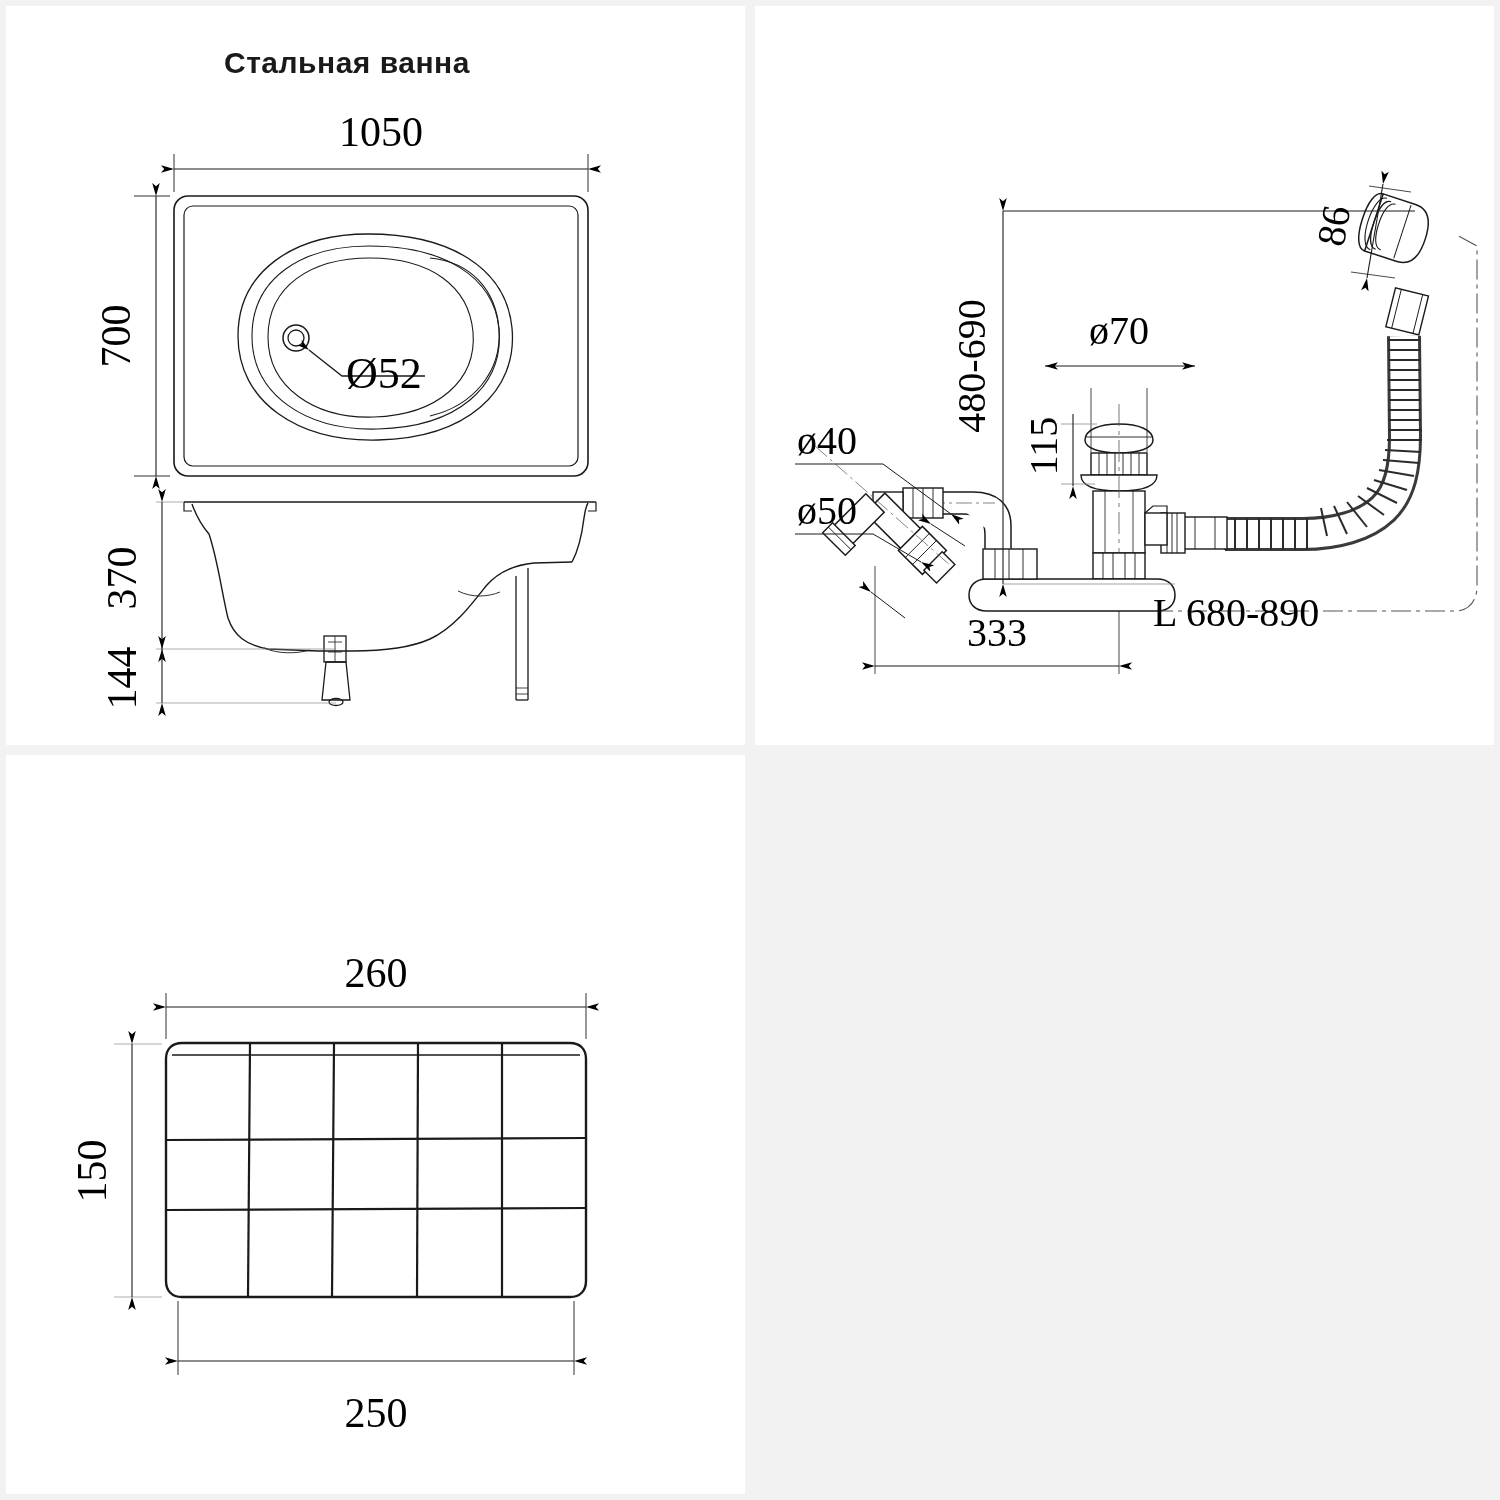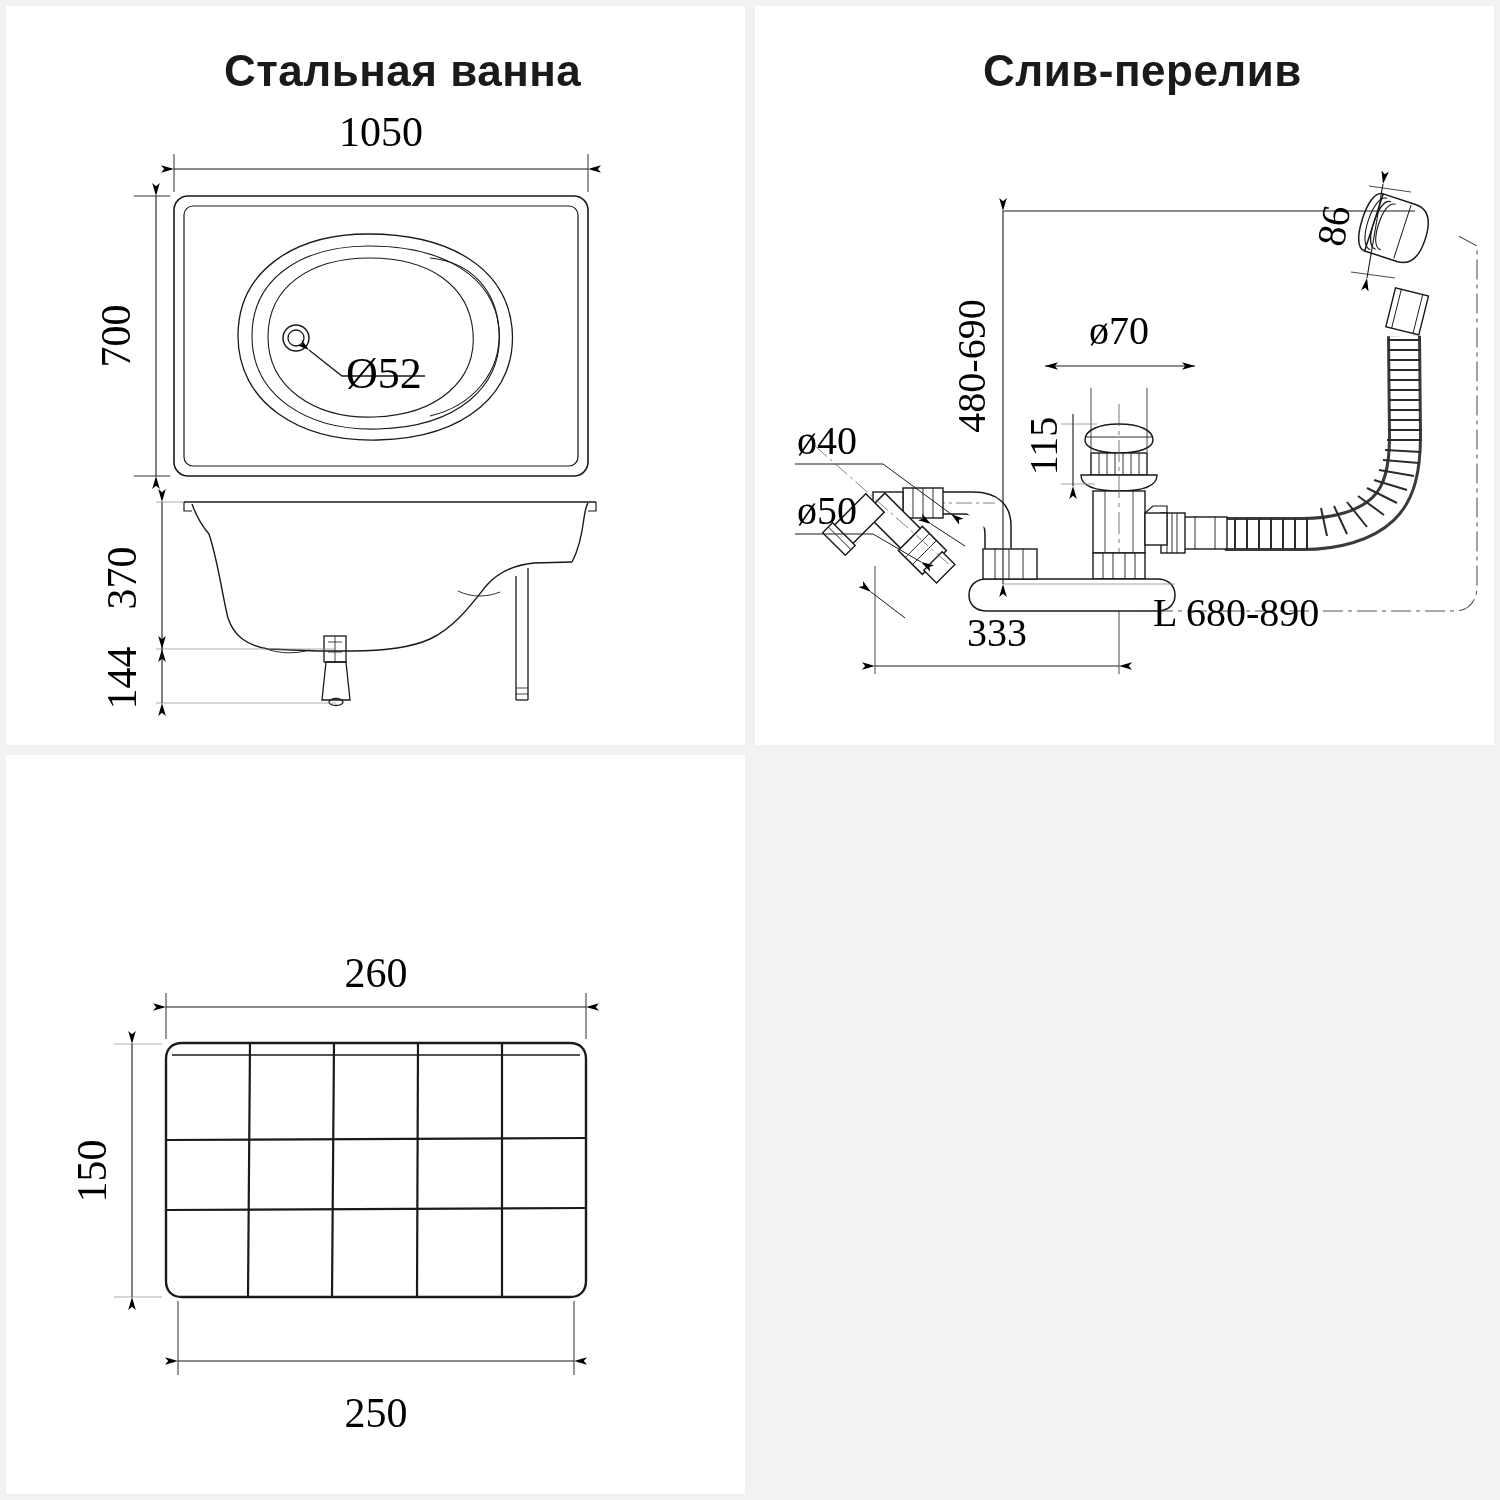--- a/index.html
+++ b/index.html
@@ -23,21 +23,21 @@
   }
   .panel-tl { left: 6px;   top: 6px;   width: 739px; height: 739px; }
   .panel-tr { left: 755px; top: 6px;   width: 739px; height: 739px; }
   .panel-bl { left: 6px;   top: 755px; width: 739px; height: 739px; }
   .panel-br { left: 755px; top: 755px; width: 739px; height: 739px; background:#f2f2f2; }
 
   .panel-title {
     position: absolute;
     font-family: "Liberation Sans", sans-serif;
     font-weight: bold;
-    font-size: 44px;
+    font-size: 30px;
     color: #1a1a1a;
     white-space: nowrap;
     letter-spacing: 0.5px;
   }
   .title-tl { left: 218px; top: 40px; }
   .title-tr { left: 228px; top: 40px; }
   .title-bl { left: 120px; top: 42px; }
 
   svg { display: block; }
   .dwg {
@@ -153,21 +153,20 @@
 
       <text class="dim" x="375" y="140" font-size="42" text-anchor="middle">1050</text>
       <text class="dim" x="124" y="330" font-size="42" text-anchor="middle" transform="rotate(-90 124 330)">700</text>
       <text class="dim" x="340" y="382" font-size="44">Ø52</text>
       <text class="dim" x="130" y="572" font-size="42" text-anchor="middle" transform="rotate(-90 130 572)">370</text>
       <text class="dim" x="130" y="672" font-size="42" text-anchor="middle" transform="rotate(-90 130 672)">144</text>
     </svg>
   </div>
 
   <div class="panel panel-tr">
-    <div class="panel-title title-tr">Слив-перелив</div>
 
     <svg class="dwg" width="739" height="739" viewBox="0 0 739 739">
       <defs>
         <marker id="bhL" markerWidth="14" markerHeight="10" refX="13" refY="5" orient="auto" markerUnits="userSpaceOnUse">
           <path d="M13,5 L0,1.2 L3.2,5 L0,8.8 Z" fill="#000"></path>
         </marker>
         <marker id="bhR" markerWidth="14" markerHeight="10" refX="1" refY="5" orient="auto" markerUnits="userSpaceOnUse">
           <path d="M1,5 L14,1.2 L10.8,5 L14,8.8 Z" fill="#000"></path>
         </marker>
         <pattern id="hose" width="7" height="8" patternUnits="userSpaceOnUse">

